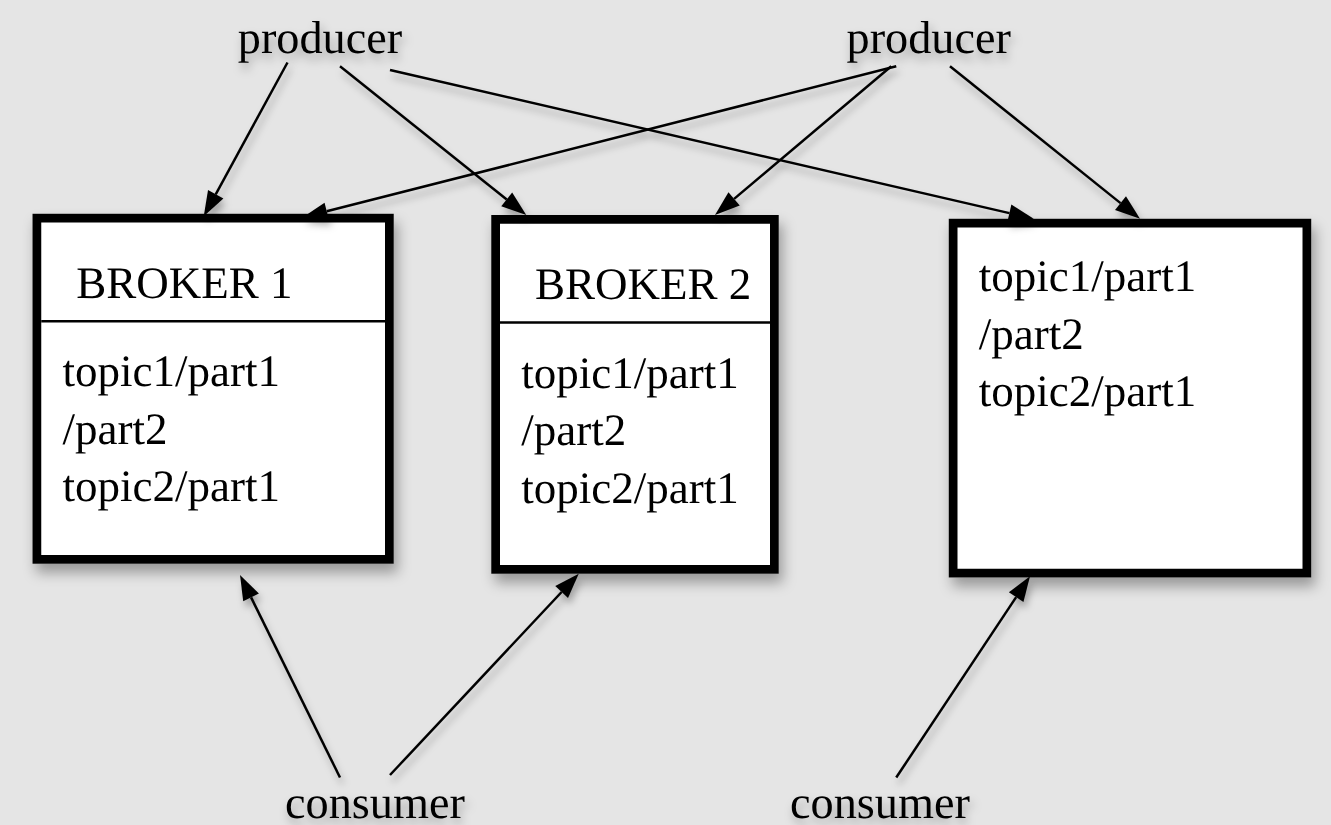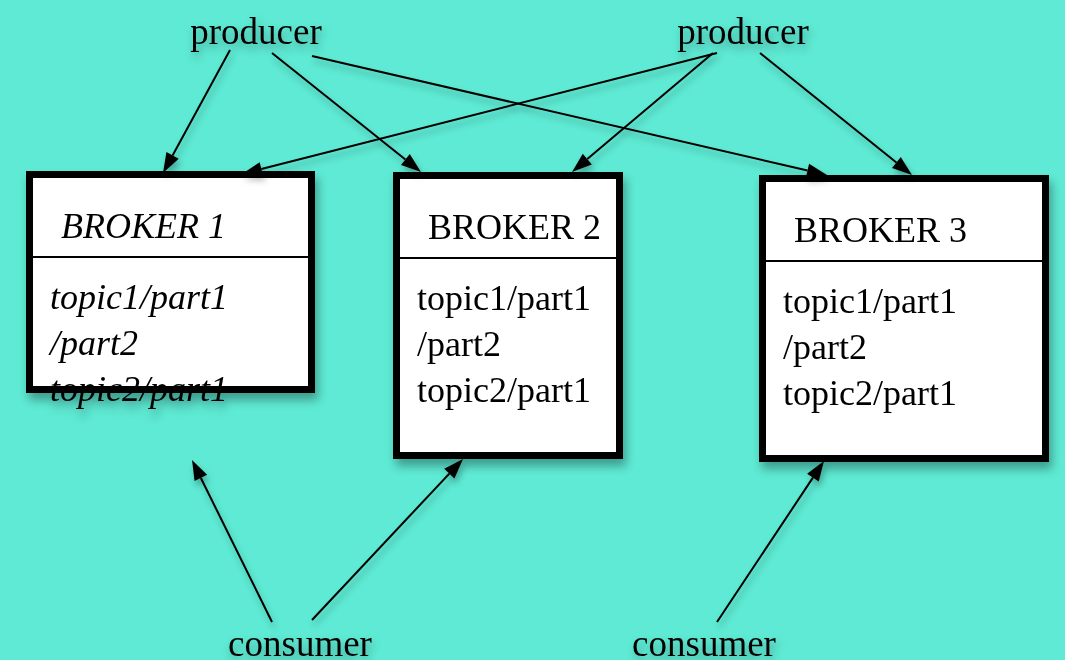--- a/index.html
+++ b/index.html
@@ -4,21 +4,21 @@
 <style>
   html, body {
     margin: 0;
     padding: 0;
     background: #ffffff;
   }
   .canvas {
     position: relative;
     width: 1065px;
     height: 660px;
-    background: #5eead4;
+    background: #e5e5e5;
     overflow: hidden;
     font-family: "Liberation Serif", "DejaVu Serif", serif;
   }
   .layer {
     position: absolute;
     left: 0;
     top: 0;
     width: 100%;
     height: 100%;
   }
@@ -66,23 +66,23 @@
 <body style="background: rgb(255, 255, 255);">
 
 <div class="canvas">
   <div id="labels" class="layer">
       <div class="node-label" style="left: 256px; top: 31px;">producer</div>
       <div class="node-label" style="left: 743px; top: 31px;">producer</div>
       <div class="node-label" style="left: 300px; top: 643px;">consumer</div>
       <div class="node-label" style="left: 704px; top: 643px;">consumer</div>
     </div>
   <div id="brokers" class="layer">
-      <div class="broker" style="left: 26px; top: 171px; width: 289px; height: 222px; font-style: italic;"><div class="broker-head">BROKER 1</div><div class="topics"><div class="topic-line">topic1/part1</div><div class="topic-line right">/part2</div><div class="topic-line">topic2/part1</div></div></div>
+      <div class="broker" style="left: 26px; top: 171px; width: 289px; height: 280px;"><div class="broker-head">BROKER 1</div><div class="topics"><div class="topic-line">topic1/part1</div><div class="topic-line right">/part2</div><div class="topic-line">topic2/part1</div></div></div>
       <div class="broker" style="left: 393px; top: 172px; width: 230px; height: 287px;"><div class="broker-head">BROKER 2</div><div class="topics"><div class="topic-line">topic1/part1</div><div class="topic-line right">/part2</div><div class="topic-line">topic2/part1</div></div></div>
-      <div class="broker" style="left: 759px; top: 175px; width: 290px; height: 287px;"><div class="broker-head">BROKER 3</div><div class="topics"><div class="topic-line">topic1/part1</div><div class="topic-line right">/part2</div><div class="topic-line">topic2/part1</div></div></div>
+      <div class="broker" style="left: 759px; top: 175px; width: 290px; height: 287px;"><div class="topics"><div class="topic-line">topic1/part1</div><div class="topic-line right">/part2</div><div class="topic-line">topic2/part1</div></div></div>
     </div>
   <svg id="arrows" width="1065" height="660" viewBox="0 0 1065 660">
       <g>
         <line x1="230" y1="50" x2="172.56703655258042" y2="155.43663438854642" stroke="#000000" stroke-width="2"></line>
         <polygon points="163,173 166.41985858857166,152.08817159514328 178.71421451658918,158.78509718194957" fill="#000000"></polygon>
       </g>
       <g>
         <line x1="272" y1="53" x2="405.372396537231" y2="159.5188938787281" stroke="#000000" stroke-width="2"></line>
         <polygon points="421,172 401.00400939478584,164.98855509069725 409.74078367967616,154.04923266675897" fill="#000000"></polygon>
       </g>

